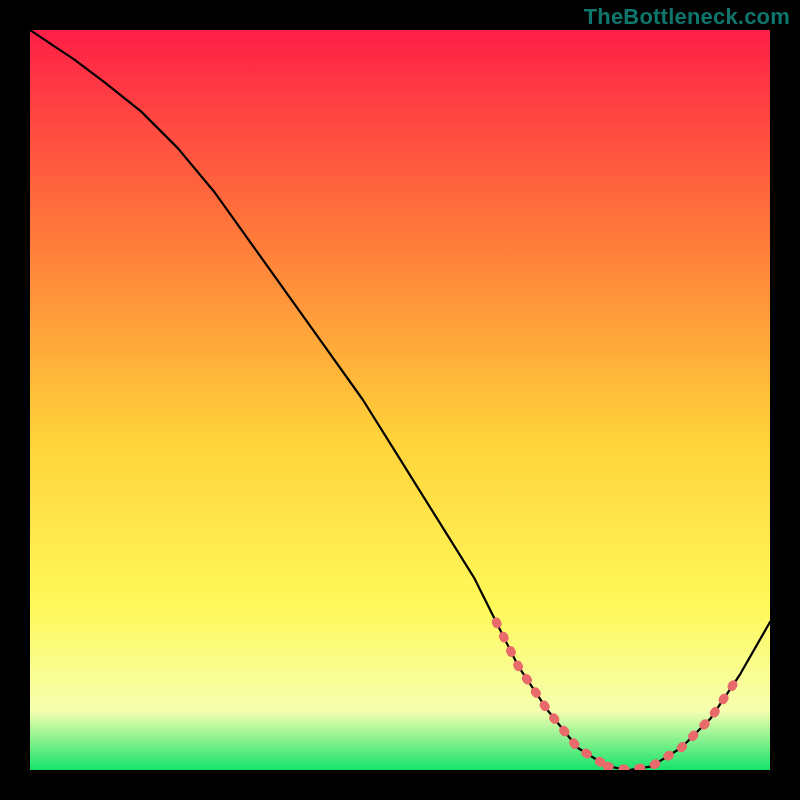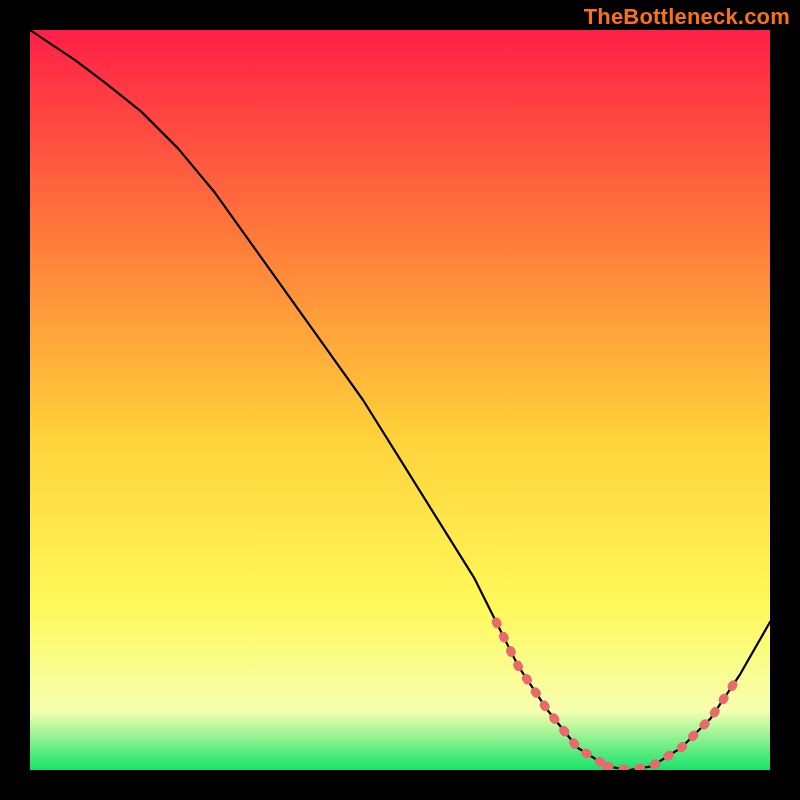--- a/index.html
+++ b/index.html
@@ -14,21 +14,21 @@
   .frame {
     position: relative;
     width: 800px;
     height: 800px;
     background: #000;
   }
   .watermark {
     position: absolute;
     top: 4px;
     right: 10px;
-    color: #f97316;
+    color: #0f766e;
     font-size: 22px;
     font-weight: 600;
     letter-spacing: 0.2px;
     user-select: none;
     text-align: right;
   }
   .plot {
     position: absolute;
     left: 30px;
     top: 30px;

